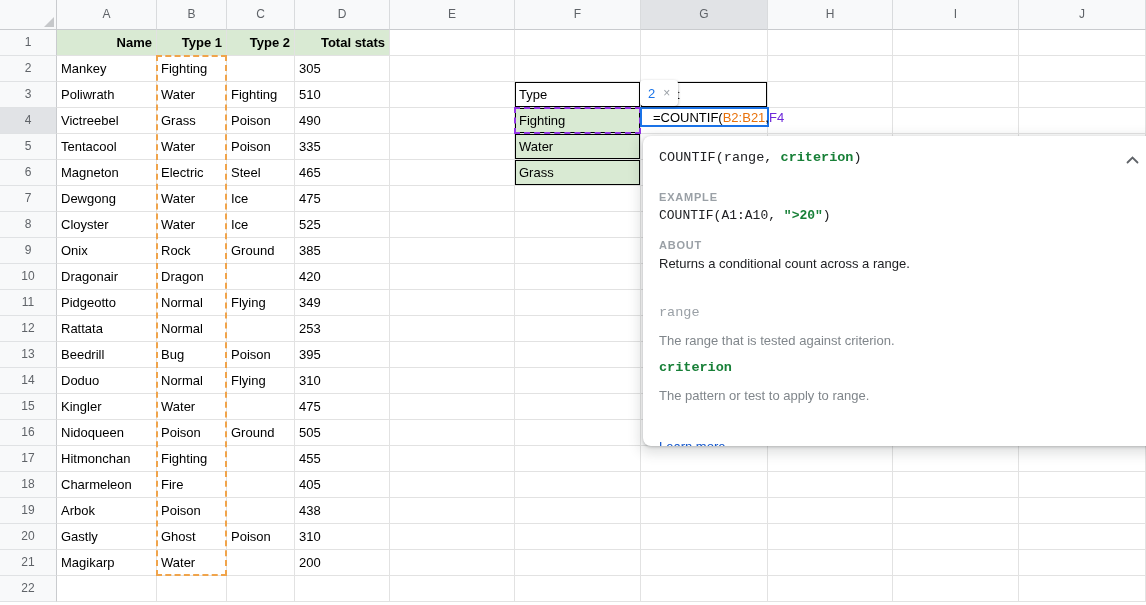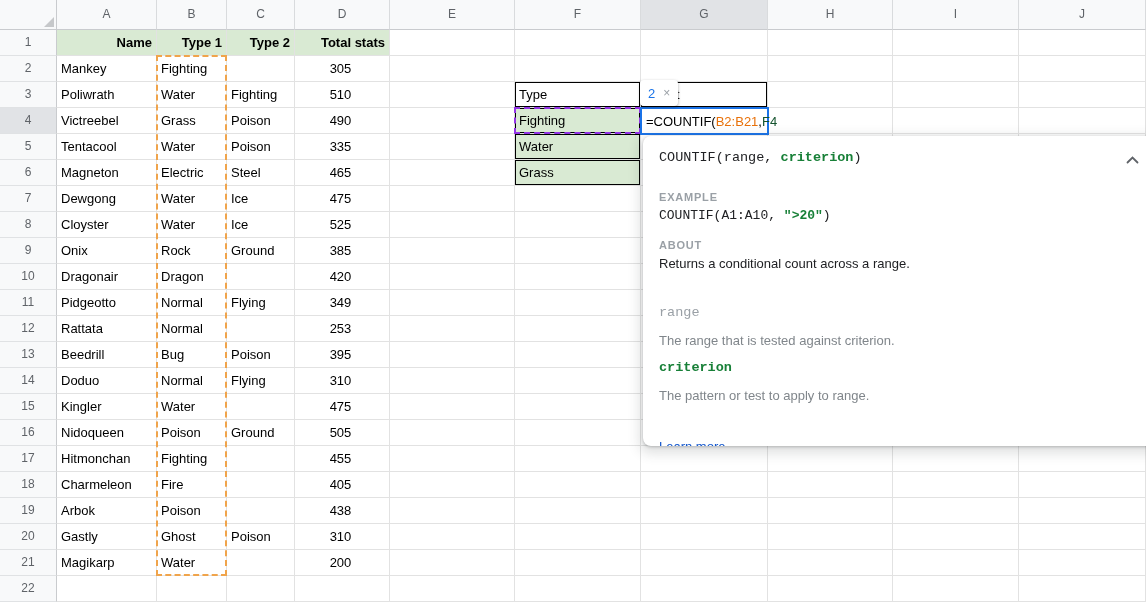--- a/index.html
+++ b/index.html
@@ -25,34 +25,34 @@
   .rowh.active { background:var(--header-active); }
 
   
   .cells { position:absolute; left:57px; top:30px; display:grid;
     grid-template-columns:100px 70px 68px 95px 125px 126px 127px 125px 126px 127px;
     grid-auto-rows:26px; }
   .c { border-right:1px solid var(--gridline); border-bottom:1px solid var(--gridline);
     padding:0 4px; font-size:13px; line-height:25px; color:#000;
     white-space:nowrap; overflow:hidden; }
   .c.hdr { font-weight:bold; background:var(--green-fill);text-align:right; }
-  .c.num { text-align:center; padding-right:7px; }
+  .c.num { text-align:left; padding-right:7px; }
   .c.blk { box-shadow:inset 0 0 0 1px #000; }
   .c.green { background:var(--green-fill); }
 
   
   .ants-range { position:absolute; left:156px; top:55px; width:71px; height:521px;
     border:2px dashed var(--range-ants); pointer-events:none; z-index:3; }
   .ants-criterion { position:absolute; left:514px; top:107px; width:127px; height:27px;
     border:2px dashed var(--criterion-ants); pointer-events:none; z-index:3; }
 
   
-  .feditor { position:absolute; left:640px; top:107px; width:129px; height:28px;
+  .feditor { position:absolute; left:640px; top:107px; width:129px; height:20px;
     background:#fff; border:2px solid var(--active-cell-blue); z-index:5;
-    display:flex; align-items:center; padding-left:4px; font-size:13px; white-space:nowrap; }
+    display:flex; align-items:center; padding-left:11px; font-size:13px; white-space:nowrap; }
   .feditor .caret { display:inline-block; width:1px; height:16px; background:#1a73e8; margin-left:1px; }
 
   
   .preview { position:absolute; left:640px; top:80px; height:26px; z-index:6;
     background:#fff; border-radius:4px; box-shadow:0 1px 3px rgba(0,0,0,.35);
     display:inline-flex; align-items:center; padding:0 8px; gap:8px; }
   .preview .pv { color:var(--active-cell-blue); font-size:13px; }
   .preview .pc { color:#9aa0a6; font-size:12px; cursor:pointer; }
 
   
@@ -344,21 +344,21 @@
       <div class="c"></div>
     </div>
 
   <div class="ants-range"></div>
   <div class="ants-criterion"></div>
 
   <div class="feditor">
       <span style="color: rgb(0, 0, 0);">=COUNTIF(</span>
       <span style="color: rgb(232, 113, 10);">B2:B21</span>
       <span style="color: rgb(0, 0, 0);">,</span>
-      <span style="color: #14532d; text-align: center;">F4</span>
+      <span style="color: #6d28d9; text-align: center;">F4</span>
       <span class="caret"></span>
     </div>
 
   <div class="preview">
     <span class="pv">2</span>
     <span class="pc">×</span>
   </div>
 
   <div class="popup">
     <div class="ph">

